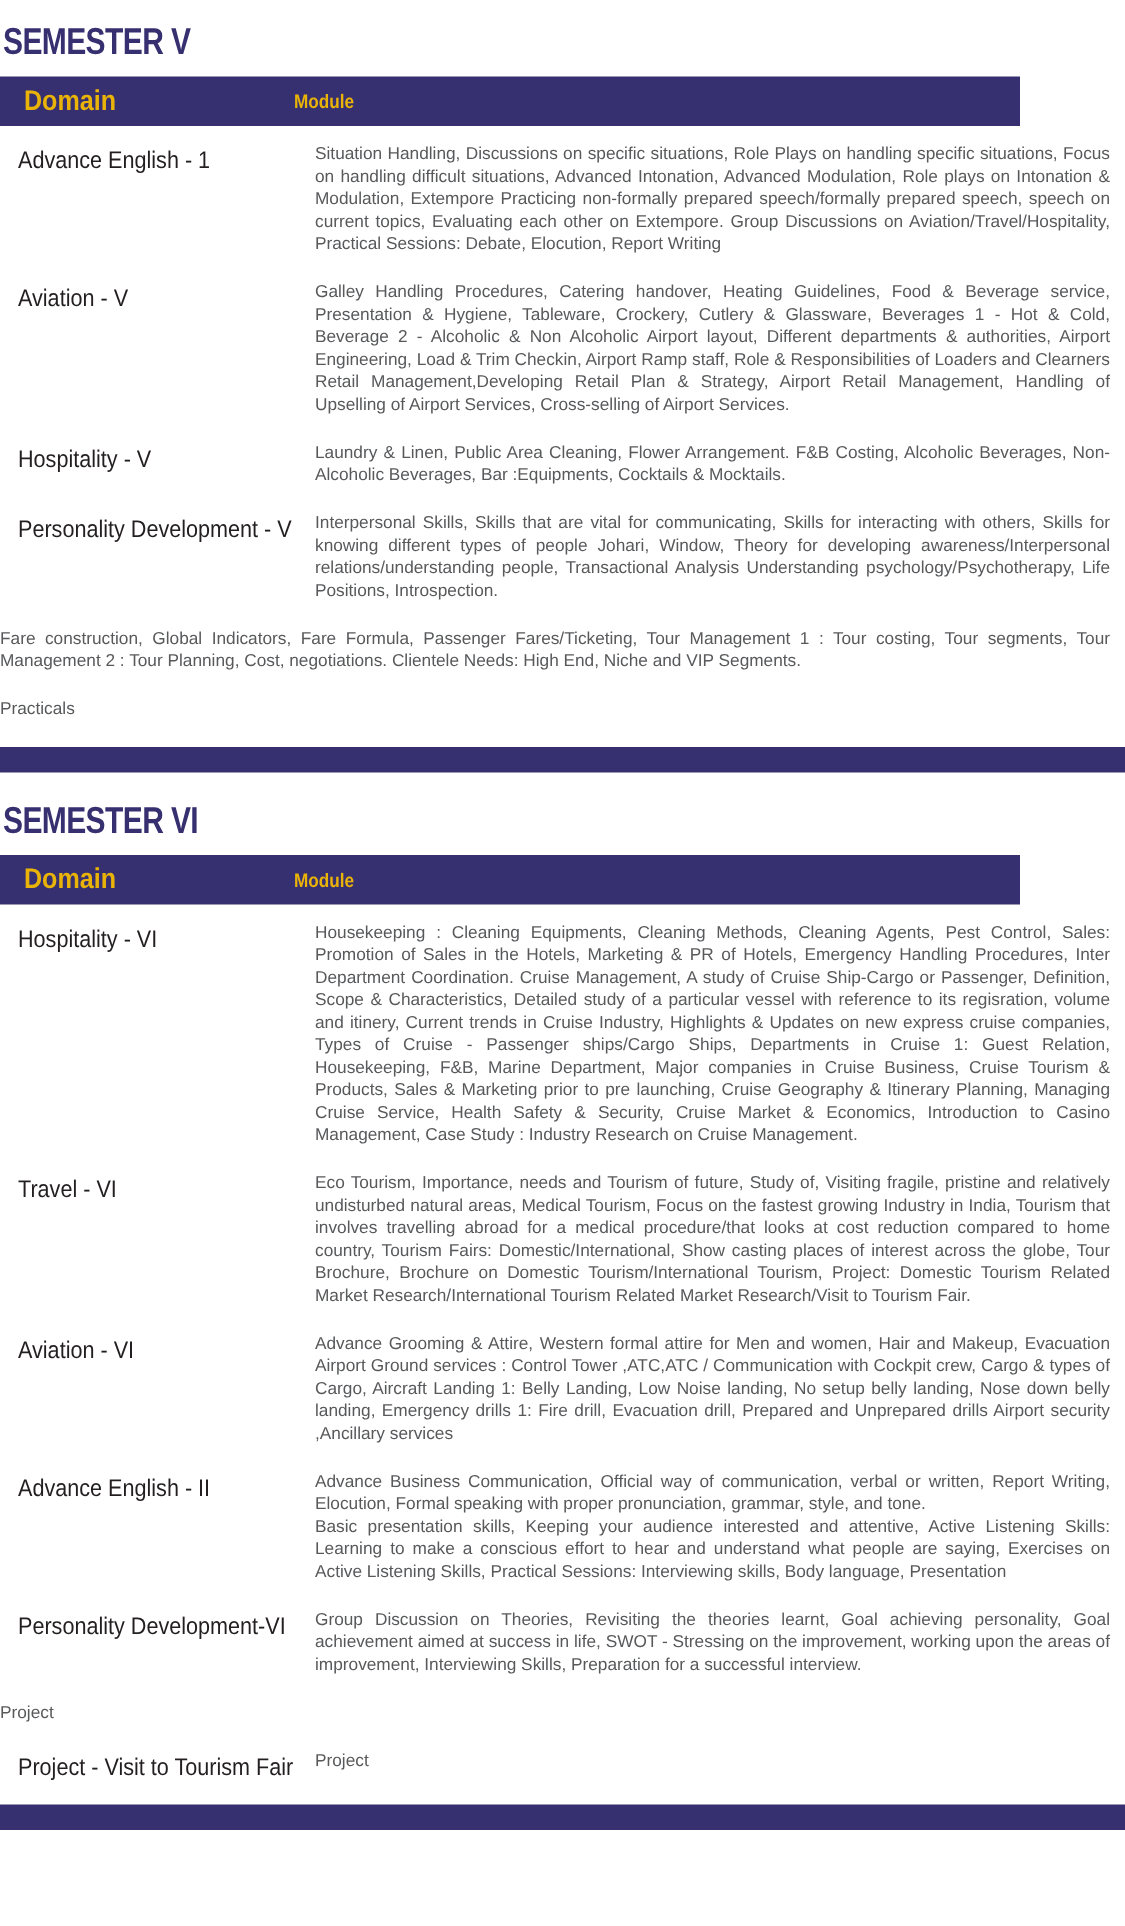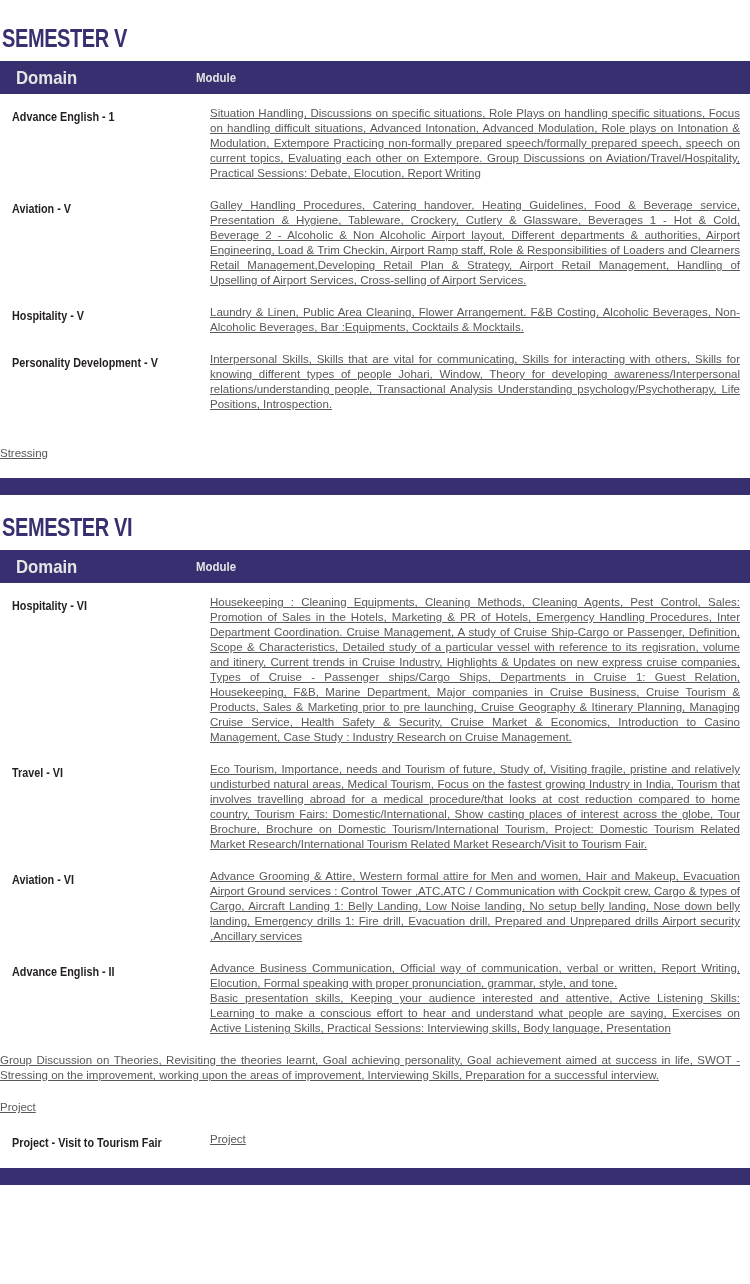--- a/index.html
+++ b/index.html
@@ -10,39 +10,39 @@
   *{box-sizing:border-box;}
   html,body{margin:0;padding:0;background:#ffffff;}
   body{
     width:750px;
     font-family:"Liberation Sans", sans-serif;
     color:var(--body-ink);
   }
   .sheet{
     width:750px;
     min-height:1284px;
-    padding-top:20px;
+    padding-top:10px;
     background:#ffffff;
   }
   .section{width:750px;}
   .section-title{
     color:var(--accent);
     font-size:25px;
     font-weight:700;
     letter-spacing:-0.5px;
     margin:4px 0 8px 2px;
     transform:scaleX(0.80);
     transform-origin:0 50%;
     white-space:nowrap;
   }
   .table-header{
-    width:750px;
+    width:680px;
     height:33px;
     background:var(--accent);
-    color:#e5e5e5;
+    color:#eab308;
     display:flex;
     align-items:center;
     margin-bottom:12px;
   }
   .table-header .col-domain{
     width:196px;
     padding-left:16px;
     font-size:19px;
     font-weight:700;
   }
@@ -58,43 +58,42 @@
     white-space:nowrap;
   }
   .row{
     display:flex;
     margin-bottom:17px;
   }
   .domain{
     width:210px;
     min-width:210px;
     padding:4px 6px 0 12px;
-    font-size:12px;
-    font-weight:700;
+    font-size:16px;
+    font-weight:400;
     color:var(--domain-ink);
     line-height:15px;
   }
   .domain .cond{
     display:inline-block;
     transform:scaleX(0.90);
     transform-origin:0 0;
     white-space:nowrap;
   }
   .domain .line2{
     display:block;
     padding-left:33px;
   }
   .module{
     flex:1;
     padding-right:10px;
     font-size:11.5px;
     line-height:15px;
     color:var(--body-ink);
     text-align:justify;
-    text-decoration:underline;
   }
   .module p{margin:0;}
   .divider-bar{
     width:750px;
     height:17px;
     background:var(--accent);
   }
   .section-gap{height:14px;}
 </style>
 </head>
@@ -132,25 +131,28 @@
     </div>
 
     <div class="row">
       <div class="domain"><span class="cond">Personality Development - V</span></div>
       <div class="module">
           <p>Interpersonal Skills, Skills that are vital for communicating, Skills for interacting with others, Skills for knowing different types of people Johari, Window, Theory for developing awareness/Interpersonal relations/understanding people, Transactional Analysis Understanding psychology/Psychotherapy, Life Positions, Introspection.</p>
         </div>
     </div>
 
     <div class="row">
-    </div>
-
-    <div class="row">
-      <div class="module">
-          <p>Stressing</p>
+      <div class="module">
+          <p>Fare construction, Global Indicators, Fare Formula, Passenger Fares/Ticketing, Tour Management 1 : Tour costing, Tour segments, Tour Management 2 : Tour Planning, Cost, negotiations. Clientele Needs: High End, Niche and VIP Segments.</p>
+        </div>
+    </div>
+
+    <div class="row">
+      <div class="module">
+          <p>Practicals</p>
         </div>
     </div>
 
     <div class="divider-bar"></div>
   </div>
 
   <div class="section-gap"></div>
 
   <div class="section">
     <div class="section-title">SEMESTER VI</div>
@@ -183,20 +185,21 @@
 
     <div class="row">
       <div class="domain"><span class="cond">Advance English - II</span></div>
       <div class="module">
         <p>Advance Business Communication, Official way of communication, verbal or written, Report Writing, Elocution, Formal speaking with proper pronunciation, grammar, style, and tone.</p>
         <p>Basic presentation skills, Keeping your audience interested and attentive, Active Listening Skills: Learning to make a conscious effort to hear and understand what people are saying, Exercises on Active Listening Skills, Practical Sessions: Interviewing skills, Body language, Presentation</p>
       </div>
     </div>
 
     <div class="row">
+      <div class="domain"><span class="cond">Personality Development-VI</span></div>
       <div class="module">
           <p>Group Discussion on Theories, Revisiting the theories learnt, Goal achieving personality, Goal achievement aimed at success in life, SWOT - Stressing on the improvement, working upon the areas of improvement, Interviewing Skills, Preparation for a successful interview.</p>
         </div>
     </div>
 
     <div class="row">
       <div class="module">
           <p>Project</p>
         </div>
     </div>

